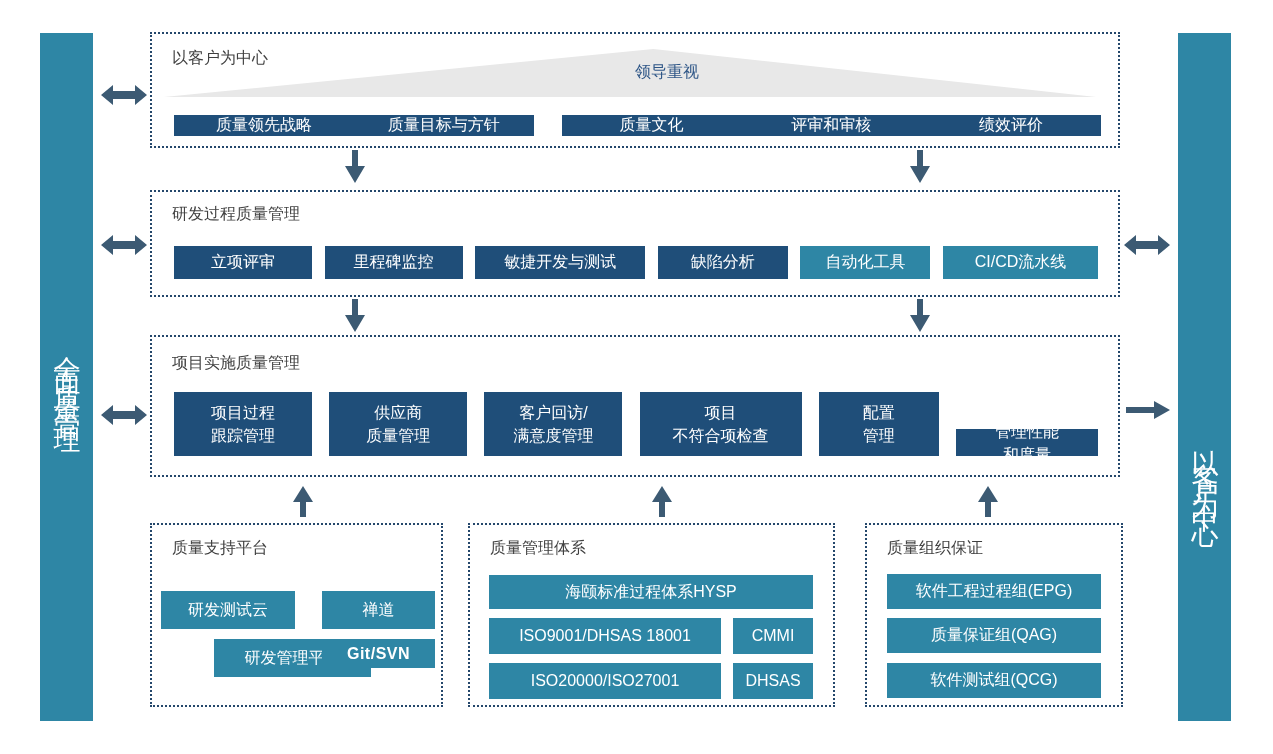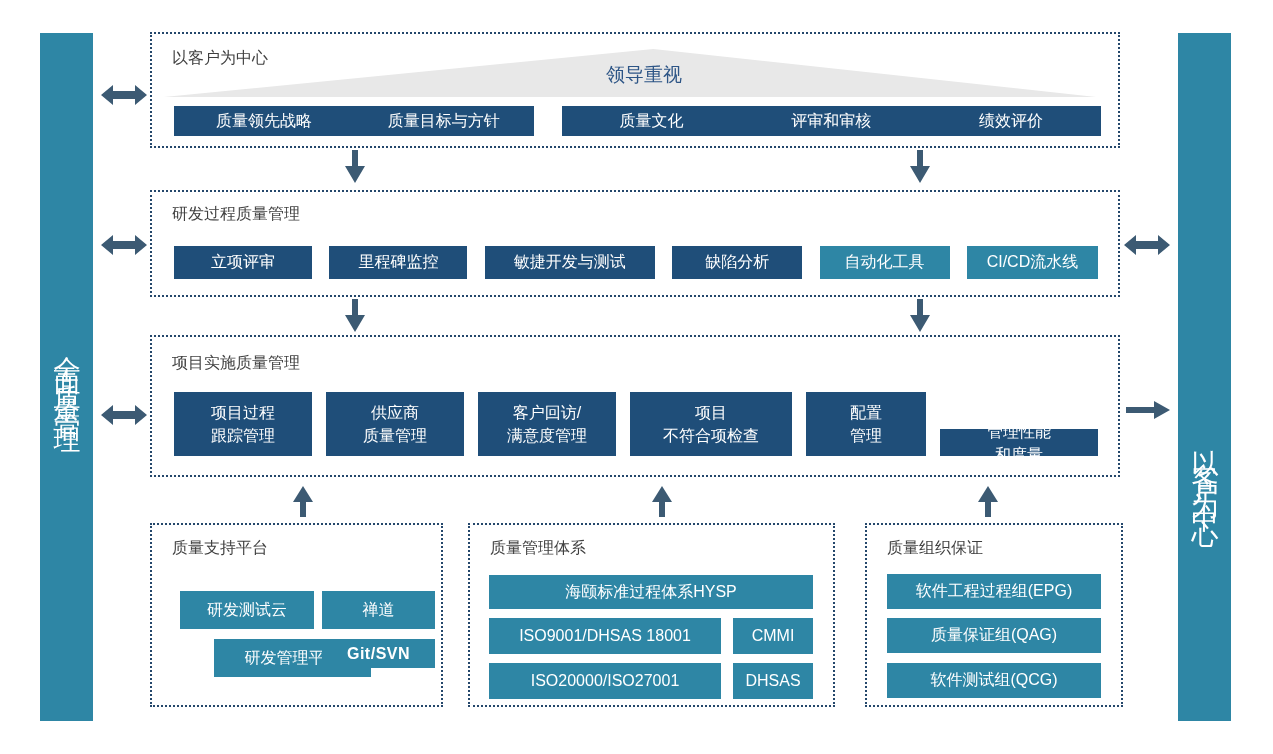--- a/index.html
+++ b/index.html
@@ -22,22 +22,22 @@
        font-size:16px;white-space:nowrap;}
   .navy{background:var(--navy);} .teal{background:var(--teal);}
   .bold{font-weight:bold;letter-spacing:.5px;}
   .abs{position:absolute;}
   .row{position:absolute;display:flex;}
   .col2{flex-direction:column;line-height:23px;}
 
   .banner-tri{position:absolute;left:12px;top:15px;width:932px;height:48px;
        background:var(--banner-triangle);
        -webkit-clip-path:polygon(0 100%,52.5% 0,100% 100%);clip-path:polygon(0 100%,52.5% 0,100% 100%);}
-  .banner-label{position:absolute;left:427px;top:28px;width:130px;text-align:center;
-       font-size:19px;color:var(--banner-text);}
+  .banner-label{position:absolute;left:450px;top:28px;width:130px;text-align:center;
+       font-size:16px;color:var(--banner-text);}
 
   .arrow{position:absolute;color:var(--arrow);line-height:0;}
 </style>
 </head>
 <body>
 
 <div class="stage">
 
   <div class="vbar" style="left:40px;">
     <span>全面质量管理</span>
@@ -71,21 +71,21 @@
   <div class="arrow" style="left:1126px;top:400px;">
     <svg width="44" height="20" viewBox="0 0 44 20">
         <path fill="currentColor" d="M0 7 L28 7 L28 1 L44 10 L28 19 L28 13 L0 13 Z"></path>
       </svg>
   </div>
 
   <div class="box" style="left:150px;top:32px;width:970px;height:116px;">
     <div class="banner-tri"></div>
     <div class="box-title" style="left:20px;top:14px;">以客户为中心</div>
     <div class="banner-label">领导重视</div>
-    <div class="row" style="left:22px;right:17px;top:72px;height:30px;">
+    <div class="row" style="left:22px;right:17px;top:72px;height:30px;align-items:flex-end;">
       <div class="btn navy" style="flex:1;">质量领先战略</div>
       <div class="btn navy" style="flex:1;">质量目标与方针</div>
       <div class="btn navy" style="flex:1;margin-left:28px;">质量文化</div>
       <div class="btn navy" style="flex:1;">评审和审核</div>
       <div class="btn navy" style="flex:1;">绩效评价</div>
     </div>
   </div>
 
   <div class="arrow" style="left:344px;top:150px;">
     <svg width="22" height="34" viewBox="0 0 22 34">
@@ -99,21 +99,21 @@
   </div>
 
   <div class="box" style="left:150px;top:190px;width:970px;height:107px;">
     <div class="box-title" style="left:20px;top:12px;">研发过程质量管理</div>
     <div class="row" style="left:22px;right:20px;top:54px;height:33px;justify-content:space-between;">
       <div class="btn navy" style="width:138px;">立项评审</div>
       <div class="btn navy" style="width:138px;">里程碑监控</div>
       <div class="btn navy" style="width:170px;">敏捷开发与测试</div>
       <div class="btn navy" style="width:130px;">缺陷分析</div>
       <div class="btn teal" style="width:130px;">自动化工具</div>
-      <div class="btn teal" style="width:131px;">CI/CD流水线</div>
+      <div class="btn teal" style="width:155px;">CI/CD流水线</div>
     </div>
   </div>
 
   <div class="arrow" style="left:344px;top:299px;">
     <svg width="22" height="34" viewBox="0 0 22 34">
         <path fill="currentColor" d="M8 0 L14 0 L14 16 L21 16 L11 33 L1 16 L8 16 Z"></path>
       </svg>
   </div>
   <div class="arrow" style="left:909px;top:299px;">
     <svg width="22" height="34" viewBox="0 0 22 34">
@@ -137,21 +137,21 @@
         <span>满意度管理</span>
       </div>
       <div class="btn navy col2" style="width:162px;">
         <span>项目</span>
         <span>不符合项检查</span>
       </div>
       <div class="btn navy col2" style="width:120px;">
         <span>配置</span>
         <span>管理</span>
       </div>
-      <div class="btn navy col2" style="width:158px;margin-top:37px;">
+      <div class="btn navy col2" style="width:142px;margin-top:37px;">
         <span>管理性能</span>
         <span>和度量</span>
       </div>
     </div>
   </div>
 
   <div class="arrow" style="left:292px;top:486px;">
     <svg width="22" height="32" viewBox="0 0 22 32">
         <path fill="currentColor" d="M8 31 L14 31 L14 16 L21 16 L11 0 L1 16 L8 16 Z"></path>
       </svg>
@@ -162,21 +162,21 @@
       </svg>
   </div>
   <div class="arrow" style="left:977px;top:486px;">
     <svg width="22" height="32" viewBox="0 0 22 32">
         <path fill="currentColor" d="M8 31 L14 31 L14 16 L21 16 L11 0 L1 16 L8 16 Z"></path>
       </svg>
   </div>
 
   <div class="box" style="left:150px;top:523px;width:293px;height:184px;">
     <div class="box-title" style="left:20px;top:13px;">质量支持平台</div>
-    <div class="btn teal abs" style="left:28px;top:66px;width:134px;height:38px;">研发测试云</div>
+    <div class="btn teal abs" style="left:9px;top:66px;width:134px;height:38px;">研发测试云</div>
     <div class="btn teal abs" style="left:170px;top:66px;width:113px;height:38px;">禅道</div>
     <div class="btn teal abs" style="left:22px;top:114px;width:157px;height:38px;margin-left:40px;">研发管理平台</div>
     <div class="btn teal bold abs" style="left:170px;top:114px;width:113px;height:29px;">Git/SVN</div>
   </div>
 
   <div class="box" style="left:468px;top:523px;width:367px;height:184px;">
     <div class="box-title" style="left:20px;top:13px;">质量管理体系</div>
     <div class="btn teal abs" style="left:19px;top:50px;width:324px;height:34px;">海颐标准过程体系HYSP</div>
     <div class="btn teal abs" style="left:19px;top:93px;width:232px;height:36px;">ISO9001/DHSAS 18001</div>
     <div class="btn teal abs" style="left:263px;top:93px;width:80px;height:36px;">CMMI</div>

